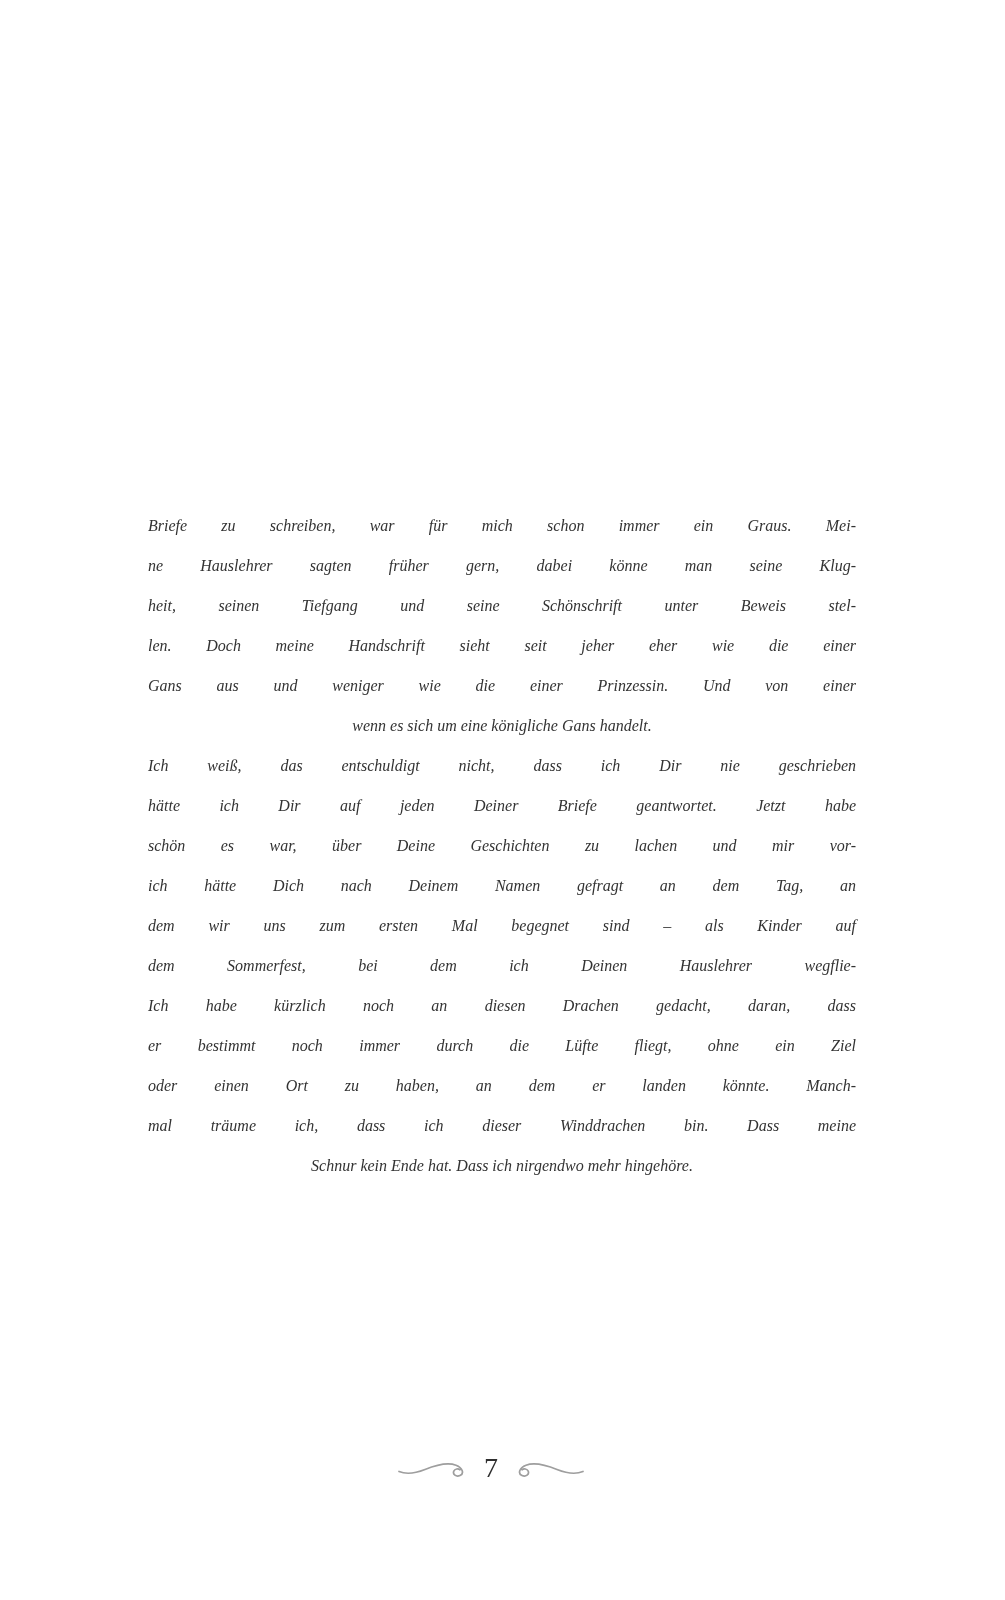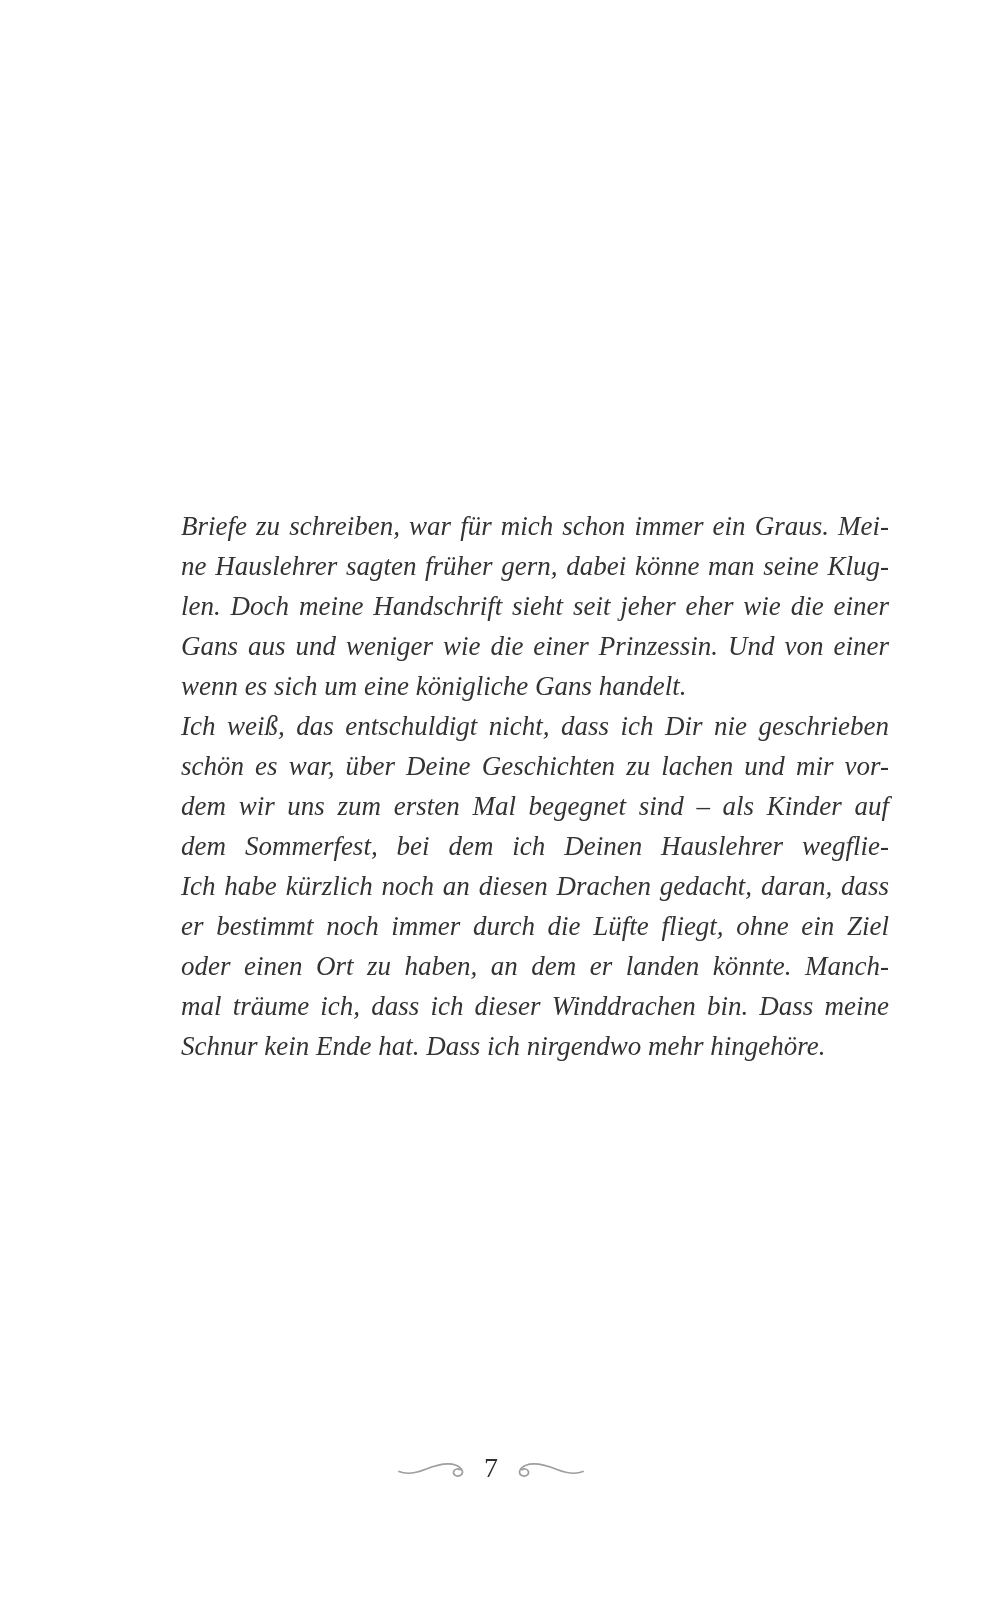--- a/index.html
+++ b/index.html
@@ -15,29 +15,28 @@
     position: absolute;
     inset: 0;
     background: #ffffff;
   }
   .text-block {
     position: absolute;
     left: 148px;
     top: 506px;
     width: 708px;
     font-style: italic;
-    font-size: 27px;
+    font-size: 16px;
     color: #333333;
-    margin-left: 33px;
   }
   .line {
     height: 40px;
     line-height: 40px;
     white-space: nowrap;
-    text-align: left;
+    text-align: center;
   }
   .line.justified {
     white-space: normal;
     text-align: justify;
     text-align-last: justify;
   }
   .page-footer {
     position: absolute;
     left: 137px;
     top: 1448px;
@@ -65,25 +64,28 @@
   }
 </style>
 </head>
 <body>
 
 <div class="page">
 
   <main class="text-block">
       <div class="line justified">Briefe zu schreiben, war für mich schon immer ein Graus. Mei-</div>
       <div class="line justified">ne Hauslehrer sagten früher gern, dabei könne man seine Klug-</div>
+      <div class="line justified">heit, seinen Tiefgang und seine Schönschrift unter Beweis stel-</div>
       <div class="line justified">len. Doch meine Handschrift sieht seit jeher eher wie die einer</div>
       <div class="line justified">Gans aus und weniger wie die einer Prinzessin. Und von einer</div>
       <div class="line">wenn es sich um eine königliche Gans handelt.</div>
       <div class="line justified">Ich weiß, das entschuldigt nicht, dass ich Dir nie geschrieben</div>
+      <div class="line justified">hätte ich Dir auf jeden Deiner Briefe geantwortet. Jetzt habe</div>
       <div class="line justified">schön es war, über Deine Geschichten zu lachen und mir vor-</div>
+      <div class="line justified">ich hätte Dich nach Deinem Namen gefragt an dem Tag, an</div>
       <div class="line justified">dem wir uns zum ersten Mal begegnet sind – als Kinder auf</div>
       <div class="line justified">dem Sommerfest, bei dem ich Deinen Hauslehrer wegflie-</div>
       <div class="line justified">Ich habe kürzlich noch an diesen Drachen gedacht, daran, dass</div>
       <div class="line justified">er bestimmt noch immer durch die Lüfte fliegt, ohne ein Ziel</div>
       <div class="line justified">oder einen Ort zu haben, an dem er landen könnte. Manch-</div>
       <div class="line justified">mal träume ich, dass ich dieser Winddrachen bin. Dass meine</div>
       <div class="line">Schnur kein Ende hat. Dass ich nirgendwo mehr hingehöre.</div>
     </main>
 
   <footer class="page-footer">

